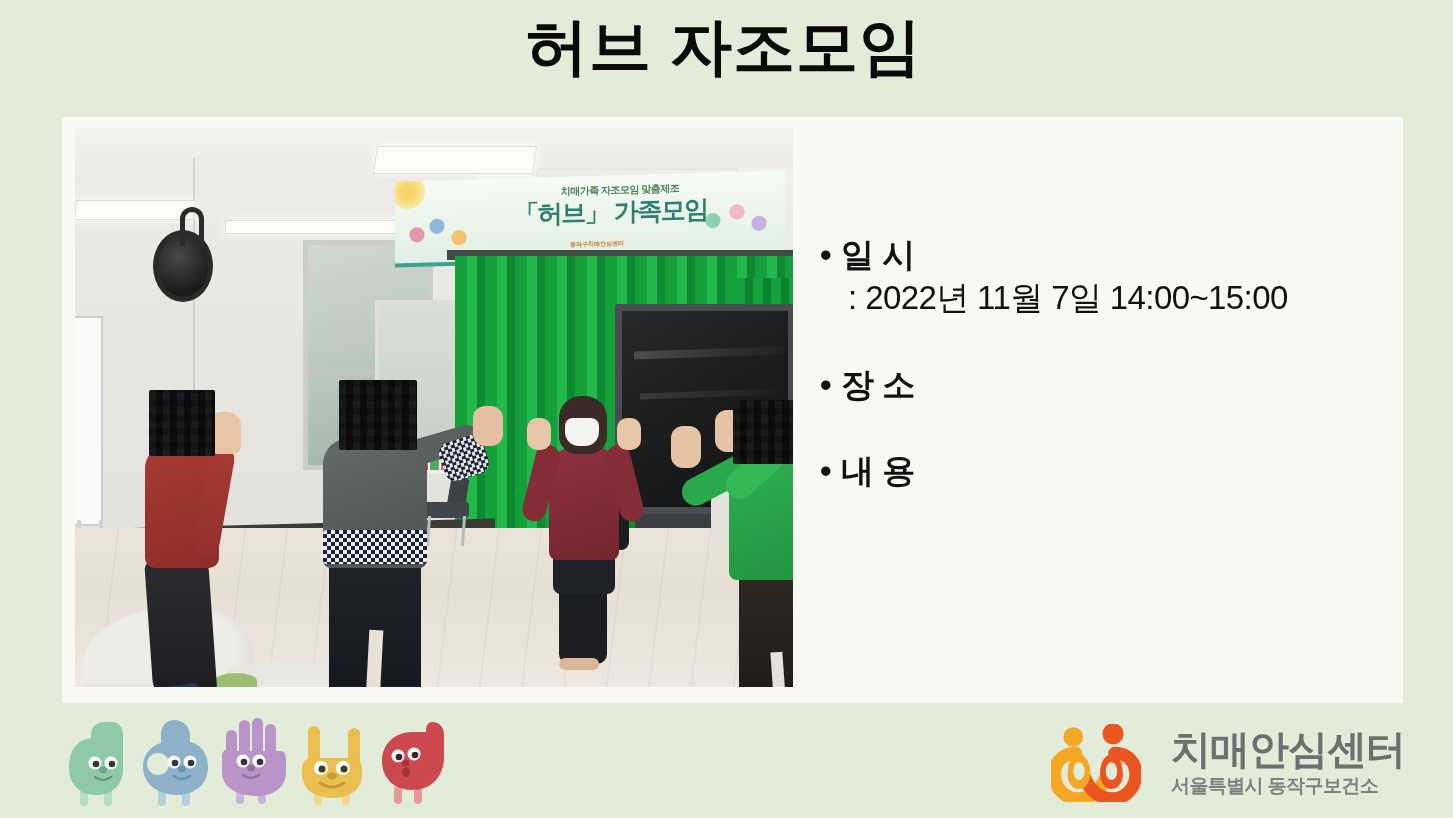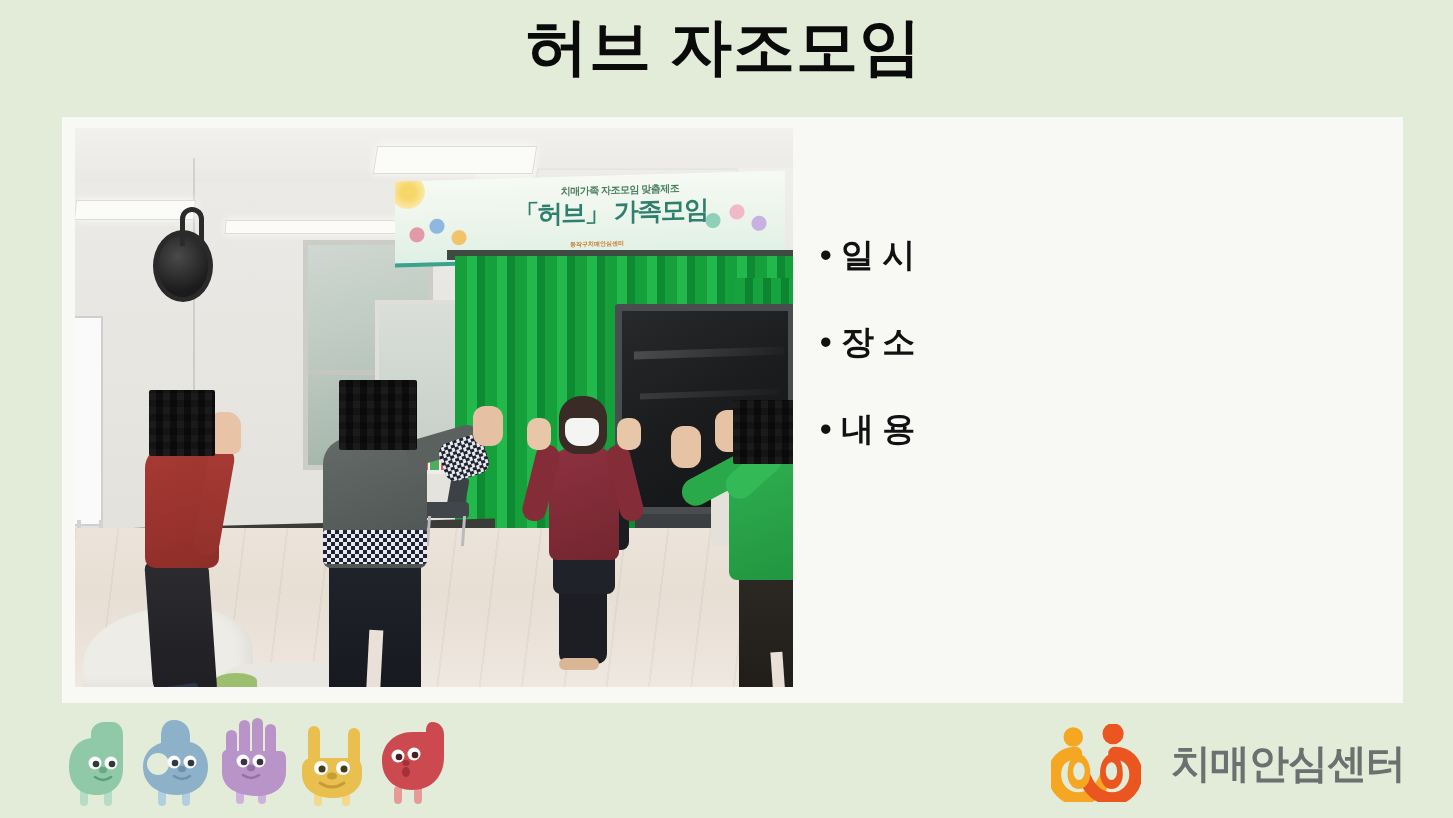--- a/index.html
+++ b/index.html
@@ -643,20 +643,21 @@
   </div>
 </div>
 
 <div class="info-list">
 
   <div class="info-item">
     <div class="info-head">
       <span class="info-bullet">•</span>
       <span>일 시</span>
     </div>
+    <div class="info-detail">: 2022년 11월 7일 14:00~15:00</div>
   </div>
 
   <div class="info-item">
     <div class="info-head">
       <span class="info-bullet">•</span>
       <span>장 소</span>
     </div>
   </div>
 
   <div class="info-item">
@@ -766,14 +767,15 @@
     <path d="M27 34 C10 34 4 48 4 62 C4 78 15 90 30 90 C47 90 57 78 63 64 C69 50 78 40 88 40 C97 40 102 48 102 58 C102 70 94 78 84 78 C74 78 68 70 68 58 C68 46 74 34 88 34 C100 34 106 45 106 58 C106 76 94 90 78 90 C62 90 52 78 46 64 C40 50 33 40 24 40 C16 40 10 48 10 58 C10 70 18 78 28 78 C38 78 44 70 44 58 C44 45 38 34 27 34 Z" fill="none" stroke="#f5a623" stroke-width="0"></path>
     <path d="M30 36 C14 36 4 47 4 62 C4 78 16 92 33 92 C50 92 61 80 67 66" fill="none" stroke="#f5a623" stroke-width="16" stroke-linecap="round"></path>
     <path d="M78 36 C94 36 104 47 104 62 C104 78 92 92 75 92 C58 92 47 80 41 66" fill="none" stroke="#ea5520" stroke-width="16" stroke-linecap="round"></path>
     <path d="M30 36 C42 36 48 48 48 60 C48 72 42 80 34 80 C26 80 20 72 20 62 C20 50 24 40 30 36 Z" fill="#f5a623"></path>
     <path d="M78 36 C66 36 60 48 60 60 C60 72 66 80 74 80 C82 80 88 72 88 62 C88 50 84 40 78 36 Z" fill="#ea5520"></path>
     <ellipse cx="34" cy="58" rx="7" ry="11" fill="#e2ecd8"></ellipse>
     <ellipse cx="74" cy="58" rx="7" ry="11" fill="#e2ecd8"></ellipse>
   </svg>
   <div class="brand-text">
     <div class="brand-name">치매안심센터</div>
+    <div class="brand-sub">서울특별시 동작구보건소</div>
   </div>
 </div>
 
 </body></html>

